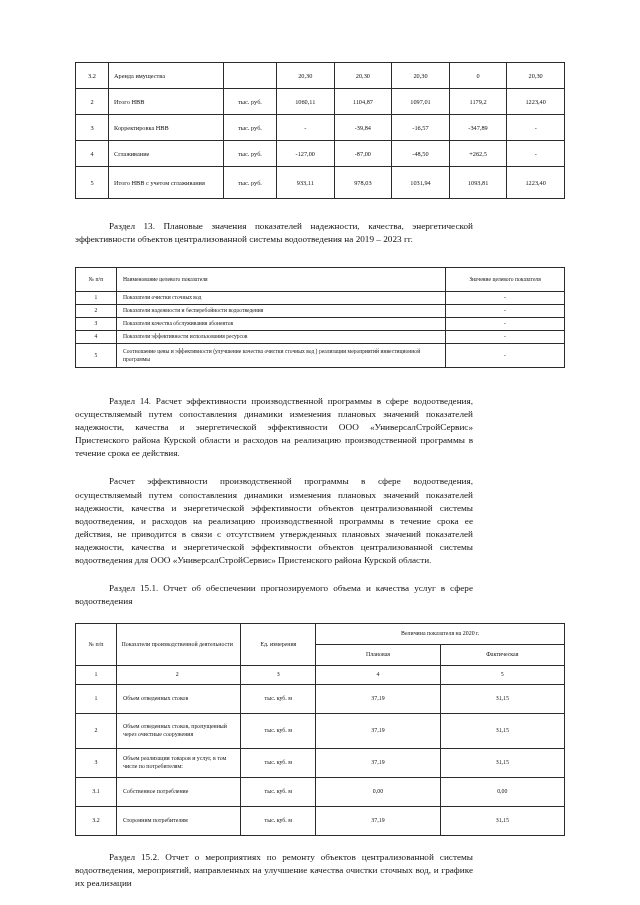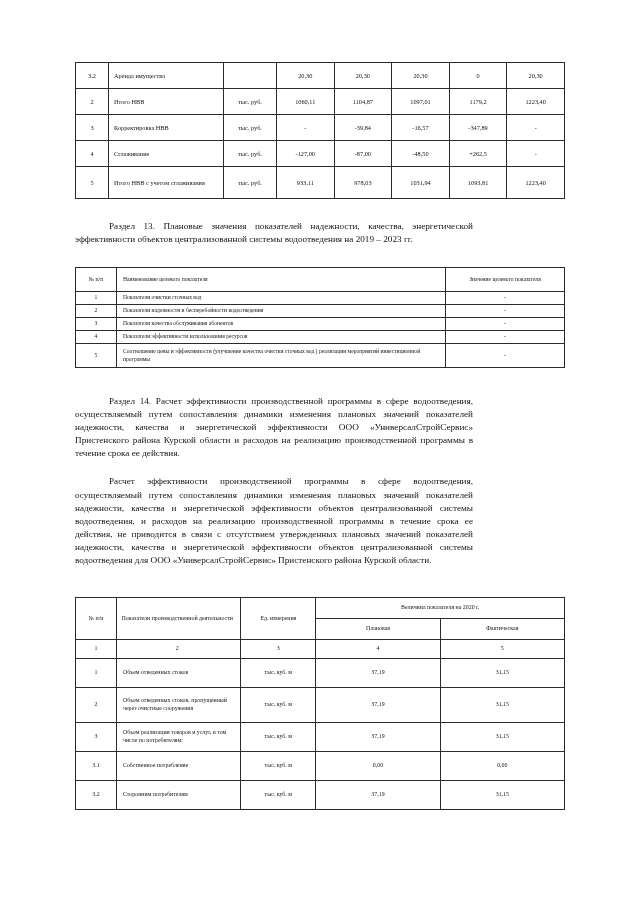--- a/index.html
+++ b/index.html
@@ -212,20 +212,21 @@
   <div class="gap-xl"></div>
 
   <p class="para">Раздел 14. Расчет эффективности производственной программы в сфере водоотведения, осуществляемый путем сопоставления динамики изменения плановых значений показателей надежности, качества и энергетической эффективности ООО «УниверсалСтройСервис» Пристенского района Курской области и расходов на реализацию производственной программы в течение срока ее действия.</p>
 
   <div class="gap-m"></div>
 
   <p class="para">Расчет эффективности производственной программы в сфере водоотведения, осуществляемый путем сопоставления динамики изменения плановых значений показателей надежности, качества и энергетической эффективности объектов централизованной системы водоотведения, и расходов на реализацию производственной программы в течение срока ее действия, не приводится в связи с отсутствием утвержденных  плановых значений показателей надежности, качества и энергетической эффективности объектов централизованной системы водоотведения для ООО «УниверсалСтройСервис» Пристенского  района Курской области.</p>
 
   <div class="gap-m"></div>
 
+  <p class="para">Раздел 15.1.  Отчет об обеспечении  прогнозируемого объема и качества  услуг в сфере водоотведения</p>
 
   <div class="gap-m"></div>
 
   <table class="t-report">
     <thead>
       <tr>
         <td class="r-num" rowspan="2">№ п/п</td>
         <td class="r-name" rowspan="2" style="text-align:center;padding-left:0;">Показатели производственной деятельности</td>
         <td class="r-unit" rowspan="2">Ед. измерения</td>
         <td class="hdr-main" colspan="2">Величина показателя на 2020 г.</td>
@@ -276,14 +277,15 @@
         <td class="r-name">Сторонним потребителям</td>
         <td class="r-unit">тыс. куб. м</td>
         <td class="r-plan">37,19</td>
         <td class="r-fact">31,15</td>
       </tr>
     </tbody>
   </table>
 
   <div class="gap-m"></div>
 
+  <p class="para">Раздел 15.2.  Отчет о мероприятиях по  ремонту объектов централизованной системы водоотведения, мероприятий, направленных на улучшение качества очистки сточных вод, и графике их реализации</p>
 
 </div>
 
 </body></html>

